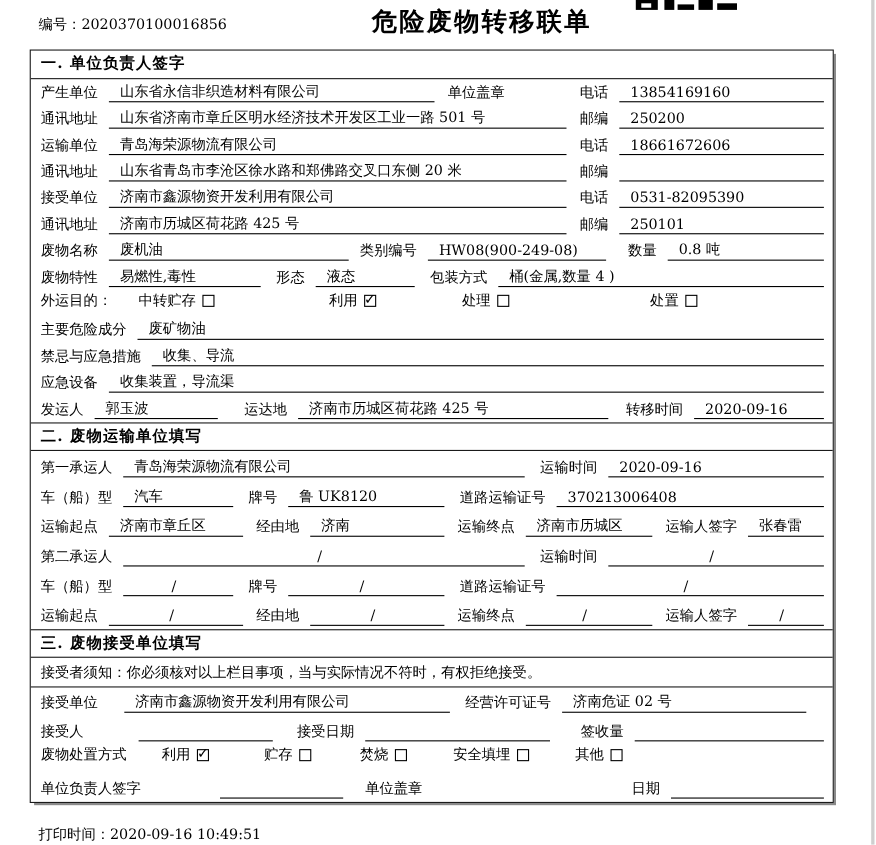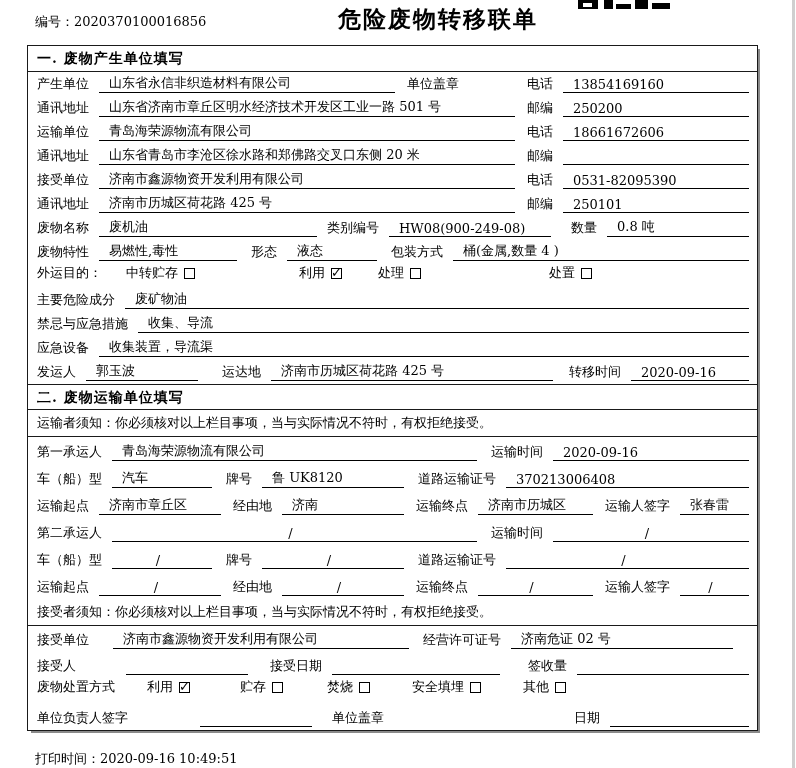--- a/index.html
+++ b/index.html
@@ -44,21 +44,21 @@
   .w120{width:122px}.w135{width:138px}.w140{width:142px}.w160{width:162px}
   .w165{width:168px}.w185{width:186px}.w195{width:196px}.w215{width:218px}
   .w220{width:222px}.w280{width:282px}.w295{width:296px}
   .ml-a { margin-left:auto; }
   
   .cb-item { display:flex; align-items:center; flex:0 0 auto; }
   .cb { width:11px; height:11px; border:1px solid #000; display:inline-block;
     margin-left:6px; position:relative; top:0; flex:0 0 auto; }
   .cb.checked::before { content:"✓"; position:absolute; left:-1px; top:-4px;
     font-size:13px; font-weight:bold; font-family:"DejaVu Sans",sans-serif; }
-  .g1{margin-left:14px}.g2{margin-left:104px}.g3{margin-left:36px}.g4{margin-left:128px}
+  .g1{margin-left:14px}.g2{margin-left:104px}.g3{margin-left:78px}.g4{margin-left:128px}
   .d1{margin-left:22px}.d2{margin-left:50px}.d3{margin-left:44px}.d4{margin-left:42px}.d5{margin-left:42px}
   .gap315 { width:120px; flex:0 0 auto; }
   
   .print-line { position:absolute; left:35px; top:750px; font-size:13px; white-space:nowrap; }
 </style>
 </head>
 <body>
 
 <div class="sheet">
   <div class="edge-strip"></div>
@@ -71,21 +71,21 @@
         <div class="qr-b1w"></div>
         <div class="qr-b2"></div>
       <div class="qr-b3"></div>
         <div class="qr-b4"></div>
         <div class="qr-b5"></div>
     </div>
   </div>
 
   <div class="form-table">
 
-    <div class="sec-head">一. 废物产生单位填写</div>
+    <div class="sec-head">一. 单位负责人签字</div>
 
     <div class="row r24">
       <span class="lbl">产生单位</span>
       <span class="val w295">山东省永信非织造材料有限公司</span>
       <span class="lbl" style="margin-left:12px">单位盖章</span>
       <span class="lbl ml-a">电话</span>
       <span class="val w185">13854169160</span>
     </div>
 
     <div class="row r24">
@@ -179,21 +179,20 @@
     <div class="row r24">
       <span class="lbl">发运人</span>
       <span class="val w110">郭玉波</span>
       <span class="lbl" style="margin-left:24px">运达地</span>
       <span class="val w280">济南市历城区荷花路 425 号</span>
       <span class="lbl" style="margin-left:16px">转移时间</span>
       <span class="val grow">2020-09-16</span>
     </div>
 
     <div class="sec-head bt">二. 废物运输单位填写</div>
-    <div class="note-row">运输者须知：你必须核对以上栏目事项，当与实际情况不符时，有权拒绝接受。</div>
 
     <div class="row r27">
       <span class="lbl">第一承运人</span>
       <span class="val grow">青岛海荣源物流有限公司</span>
       <span class="lbl" style="margin-left:14px">运输时间</span>
       <span class="val w195">2020-09-16</span>
     </div>
 
     <div class="row r27">
       <span class="lbl">车（船）型</span>
@@ -235,20 +234,21 @@
       <span class="lbl">运输起点</span>
       <span class="val w120 ctr">/</span>
       <span class="lbl" style="margin-left:12px">经由地</span>
       <span class="val w120 ctr">/</span>
       <span class="lbl" style="margin-left:12px">运输终点</span>
       <span class="val w115 ctr">/</span>
       <span class="lbl" style="margin-left:12px">运输人签字</span>
       <span class="val grow ctr">/</span>
     </div>
 
+    <div class="sec-head bt">三. 废物接受单位填写</div>
     <div class="note-row">接受者须知：你必须核对以上栏目事项，当与实际情况不符时，有权拒绝接受。</div>
 
     <div class="row r24" style="height:26px">
       <span class="lbl" style="margin-right:24px">接受单位</span>
       <span class="val w295">济南市鑫源物资开发利用有限公司</span>
       <span class="lbl" style="margin-left:14px">经营许可证号</span>
       <span class="val w220">济南危证 02 号</span>
     </div>
 
     <div class="row r24" style="height:26px">

